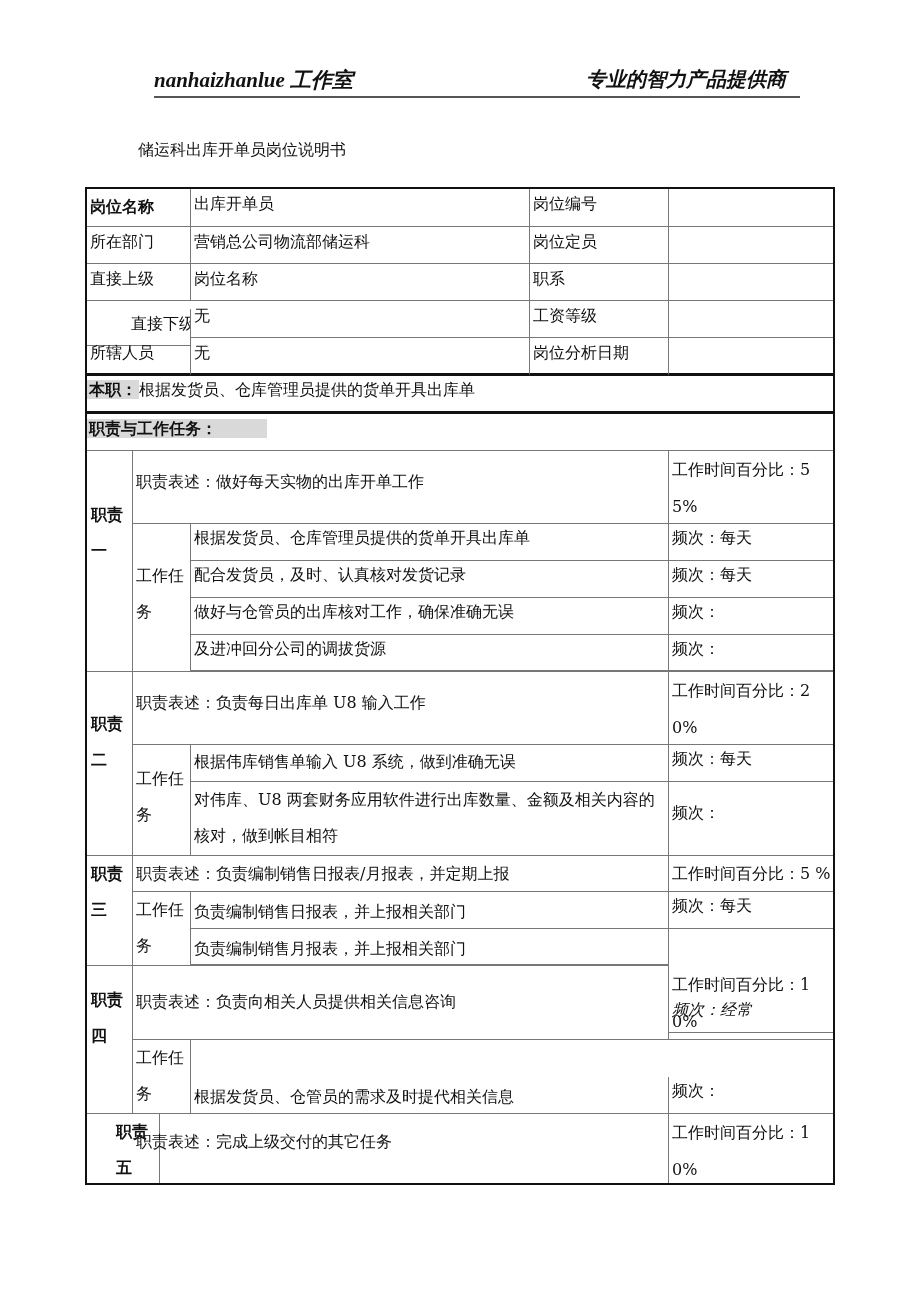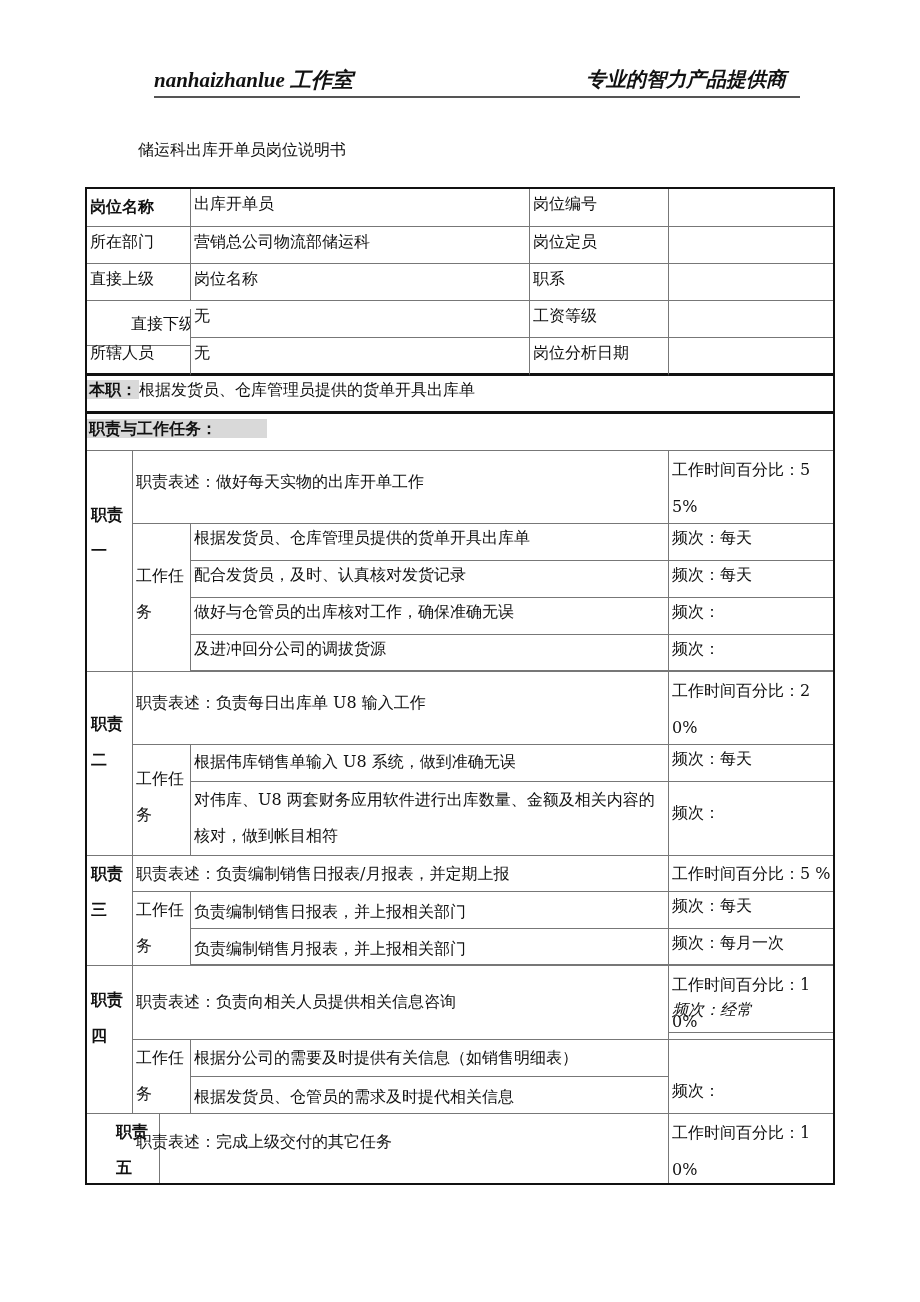--- a/index.html
+++ b/index.html
@@ -83,27 +83,25 @@
   <div class="cell" style="left:104px;top:593px;width:478px;height:74px;white-space:normal;line-height:36px;">对伟库、U8 两套财务应用软件进行出库数量、金额及相关内容的核对，做到帐目相符</div>
   <div class="cell" style="left:582px;top:593px;width:164px;height:74px;line-height:62px;border-right:none;">频次：</div>
 
   <div class="cell b vert" style="left:0;top:667px;width:46px;height:110px;padding:0 0 0 4px;">职责三</div>
   <div class="cell" style="left:46px;top:667px;width:536px;height:36px;line-height:36px;">职责表述：负责编制销售日报表/月报表，并定期上报</div>
   <div class="cell" style="left:582px;top:667px;width:164px;height:36px;line-height:36px;border-right:none;">工作时间百分比：5 %</div>
   <div class="cell vert" style="left:46px;top:703px;width:58px;height:74px;padding:0 0 0 3px;">工作任务</div>
   <div class="cell" style="left:104px;top:703px;width:478px;height:37px;line-height:40px;">负责编制销售日报表，并上报相关部门</div>
   <div class="cell" style="left:582px;top:703px;width:164px;height:37px;line-height:28px;border-right:none;">频次：每天</div>
   <div class="cell" style="left:104px;top:740px;width:478px;height:37px;line-height:40px;border-bottom:2px solid #777;">负责编制销售月报表，并上报相关部门</div>
-  <div class="cell" style="left:582px;top:740px;width:164px;height:37px;line-height:28px;border-right:none;border-bottom:2px solid #777;">频次：每月一次</div>
 
   <div class="cell b vert" style="left:0;top:777px;width:46px;height:148px;padding:16px 0 0 4px;">职责四</div>
   <div class="cell" style="left:46px;top:777px;width:536px;height:74px;line-height:72px;">职责表述：负责向相关人员提供相关信息咨询</div>
   <div class="cell pct" style="left:582px;top:777px;width:164px;height:74px;border-right:none;">工作时间百分比：10%</div>
   <div class="cell vert" style="left:46px;top:851px;width:58px;height:74px;padding:0 0 0 3px;">工作任务</div>
-  <div class="cell" style="left:104px;top:851px;width:478px;height:37px;line-height:36px;">根据分公司的需要及时提供有关信息（如销售明细表）</div>
   <div class="cell" style="left:582px;top:807px;width:164px;height:37px;line-height:28px;border-right:none;font-style:italic;">频次：经常</div>
   <div class="cell" style="left:104px;top:888px;width:478px;height:37px;line-height:40px;">根据发货员、仓管员的需求及时提代相关信息</div>
   <div class="cell" style="left:582px;top:888px;width:164px;height:37px;line-height:28px;border-right:none;">频次：</div>
 
   <div class="cell b vert" style="left:0;top:925px;width:46px;height:69px;padding:0 0 0 2px;border-bottom:none;margin-left:27px;">职责五</div>
   <div class="cell" style="left:46px;top:925px;width:536px;height:69px;line-height:56px;border-bottom:none;">职责表述：完成上级交付的其它任务</div>
   <div class="cell pct" style="left:582px;top:925px;width:164px;height:69px;border-right:none;border-bottom:none;">工作时间百分比：10%</div>
 </div>
 
 </body></html>

